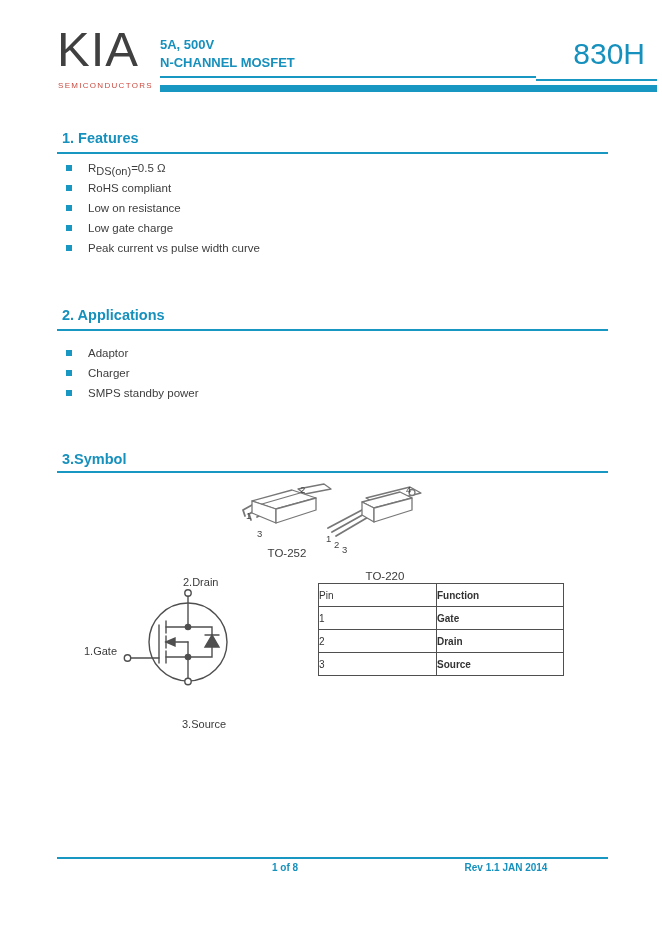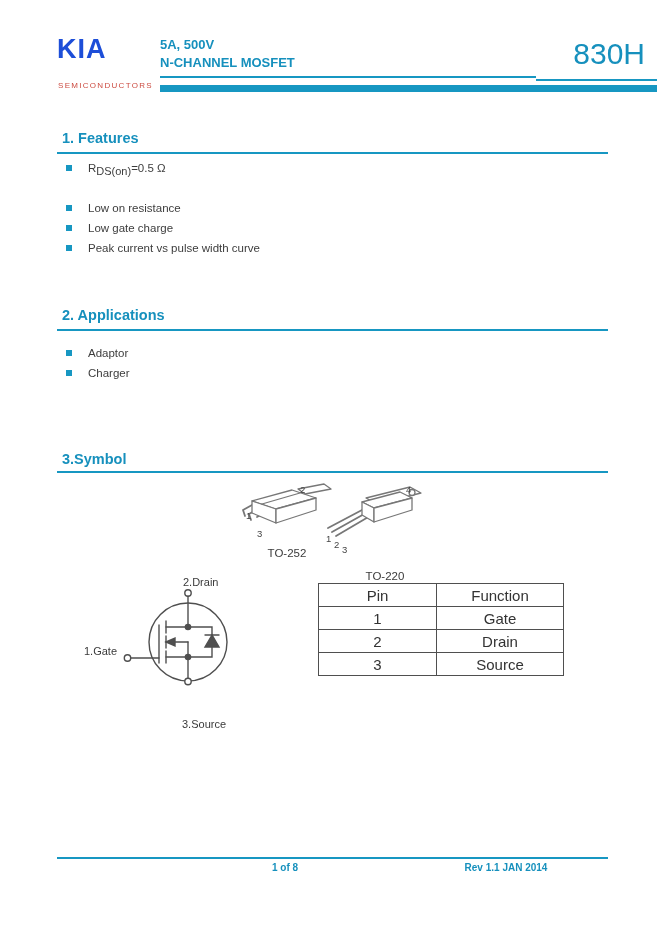--- a/index.html
+++ b/index.html
@@ -2,44 +2,44 @@
 <html><head>
 <meta charset="utf-8">
 <style>
   html,body{margin:0;padding:0;background:#ffffff;}
   .page{
     position:relative;width:662px;height:936px;background:#ffffff;
     font-family:"Liberation Sans",sans-serif;color:#3d3d3d;overflow:hidden;
   }
   .abs{position:absolute;}
   
-  .kia-logo{left:57px;top:26px;font-size:27px;line-height:46px;font-weight:700;color:#1d4ed8;letter-spacing:1px;}
+  .kia-logo{left:57px;top:26px;font-size:49px;line-height:46px;font-weight:400;color:#404040;letter-spacing:1px;}
   .kia-sub{left:58px;top:81px;font-size:8px;font-weight:400;letter-spacing:1.3px;color:#cc4b41;}
   .hdr-sub{left:160px;top:36px;font-size:13px;line-height:18px;font-weight:700;color:#1690bd;}
   .part-no{left:520px;top:37px;width:125px;text-align:right;font-size:30px;font-weight:400;color:#1690bd;}
   .rule{background:#1797c2;}
   .thin-rule-left{left:160px;top:76px;width:376px;height:2px;}
   .thin-rule-right{left:536px;top:79px;width:121px;height:2px;}
   .thick-bar{left:160px;top:85px;width:497px;height:7px;}
   
   .sec-title{font-size:14.5px;font-weight:700;color:#1690bd;}
   .sec-rule{height:1.5px;left:57px;width:551px;}
   .bullet-row{height:14px;}
   .bullet-sq{position:absolute;left:0;top:3px;width:6px;height:6px;background:#1797c2;}
   .bullet-tx{position:absolute;left:22px;top:0;font-size:11.5px;white-space:nowrap;color:#3d3d3d;}
   .bullet-tx sub{font-size:11px;}
   
   .pkg-label{font-size:11.5px;color:#3a3a3a;text-align:center;width:70px;}
   .pin-num{font-size:9.5px;color:#444;}
   .term-label{font-size:11px;color:#3a3a3a;white-space:nowrap;}
   
   table.pin-table{position:absolute;left:318px;top:583px;border-collapse:collapse;table-layout:fixed;}
-  table.pin-table td{border:1.2px solid #4f4f4f;height:22px;text-align:center;vertical-align:middle;
-    font-size:15px;color:#333;padding:0;}
-  td.c1{width:117px;} td.c2{width:126px;}
+  table.pin-table td{border:1.2px solid #4f4f4f;height:22px;vertical-align:middle;
+    font-size:10px;color:#333;padding:0;}
+  td.c1{width:117px;} td.c2{width:126px;font-weight:bold;}
   
   .footer-rule{left:57px;top:857px;width:551px;height:1.5px;}
   .footer-tx{font-size:10px;font-weight:700;color:#1690bd;}
   svg{display:block;}
 </style>
 </head>
 <body>
 
 <div class="page">
 
@@ -57,20 +57,24 @@
   <div class="abs rule thin-rule-right"></div>
   <div class="abs rule thick-bar"></div>
 
   <div class="abs sec-title" style="left:62px;top:130px;">1. Features</div>
   <div class="abs rule sec-rule" style="top:152px;"></div>
 
   <div class="abs bullet-row" style="left:66px;top:162px;width:500px;">
     <span class="bullet-sq"></span>
     <span class="bullet-tx"><span>R</span><sub>DS(on)</sub><span>=0.5 Ω</span></span>
   </div>
+  <div class="abs bullet-row" style="left:66px;top:182px;width:500px;">
+    <span class="bullet-sq"></span>
+    <span class="bullet-tx">RoHS compliant</span>
+  </div>
   <div class="abs bullet-row" style="left:66px;top:222px;width:500px;">
     <span class="bullet-sq"></span>
     <span class="bullet-tx">Low gate charge</span>
   </div>
   <div class="abs bullet-row" style="left:66px;top:202px;width:500px;">
     <span class="bullet-sq"></span>
     <span class="bullet-tx">Low on resistance</span>
   </div>
   <div class="abs bullet-row" style="left:66px;top:242px;width:500px;">
     <span class="bullet-sq"></span>
@@ -80,20 +84,24 @@
   <div class="abs sec-title" style="left:62px;top:307px;">2. Applications</div>
   <div class="abs rule sec-rule" style="top:329px;"></div>
 
   <div class="abs bullet-row" style="left:66px;top:347px;width:500px;">
     <span class="bullet-sq"></span>
     <span class="bullet-tx">Adaptor</span>
   </div>
   <div class="abs bullet-row" style="left:66px;top:367px;width:500px;">
     <span class="bullet-sq"></span>
     <span class="bullet-tx">Charger</span>
+  </div>
+  <div class="abs bullet-row" style="left:66px;top:387px;width:500px;">
+    <span class="bullet-sq"></span>
+    <span class="bullet-tx">SMPS standby power</span>
   </div>
 
   <div class="abs sec-title" style="left:62px;top:451px;">3.Symbol</div>
   <div class="abs rule sec-rule" style="top:471px;"></div>
 
   <svg class="abs" style="left:240px;top:483px;" width="92" height="64" viewBox="0 0 92 64">
     <g stroke="#777" stroke-width="1.3" fill="#ffffff" stroke-linejoin="round" stroke-linecap="round">
       <polyline points="12,22 3,27 5,33" fill="none" stroke-width="1.8"></polyline>
       <polyline points="18,26 9,31 11,37" fill="none" stroke-width="1.8"></polyline>
       <line x1="24" y1="30" x2="17" y2="34" stroke-width="1.8"></line>

